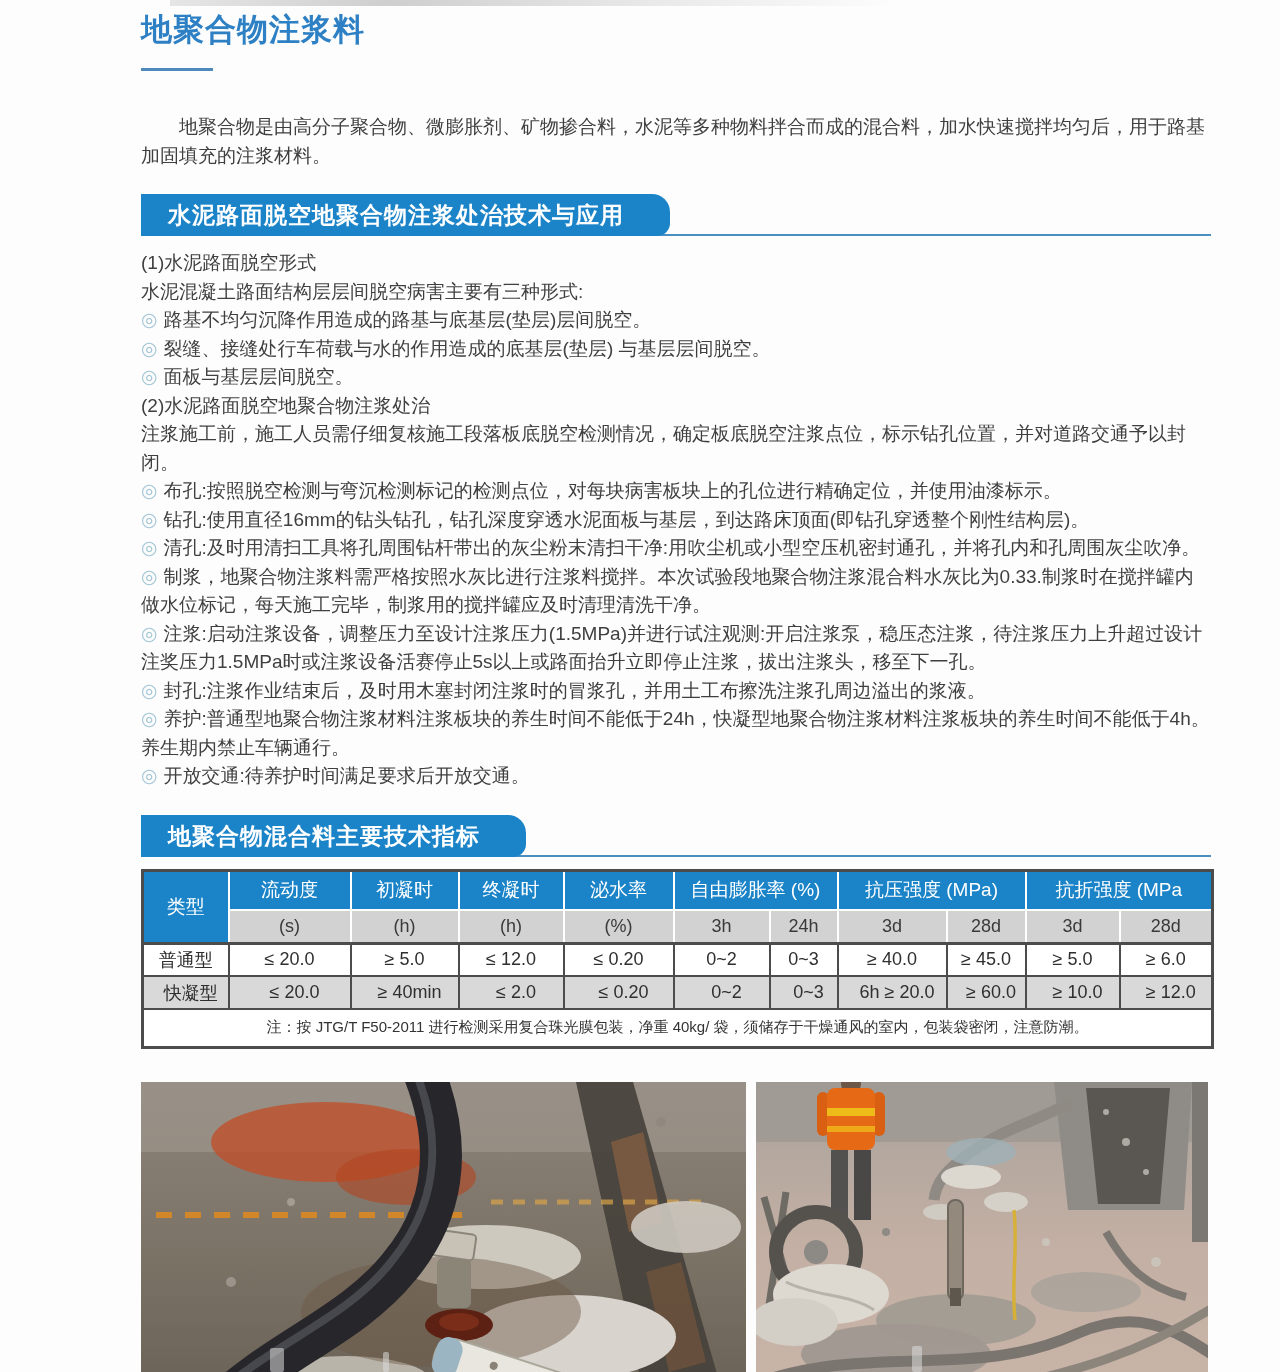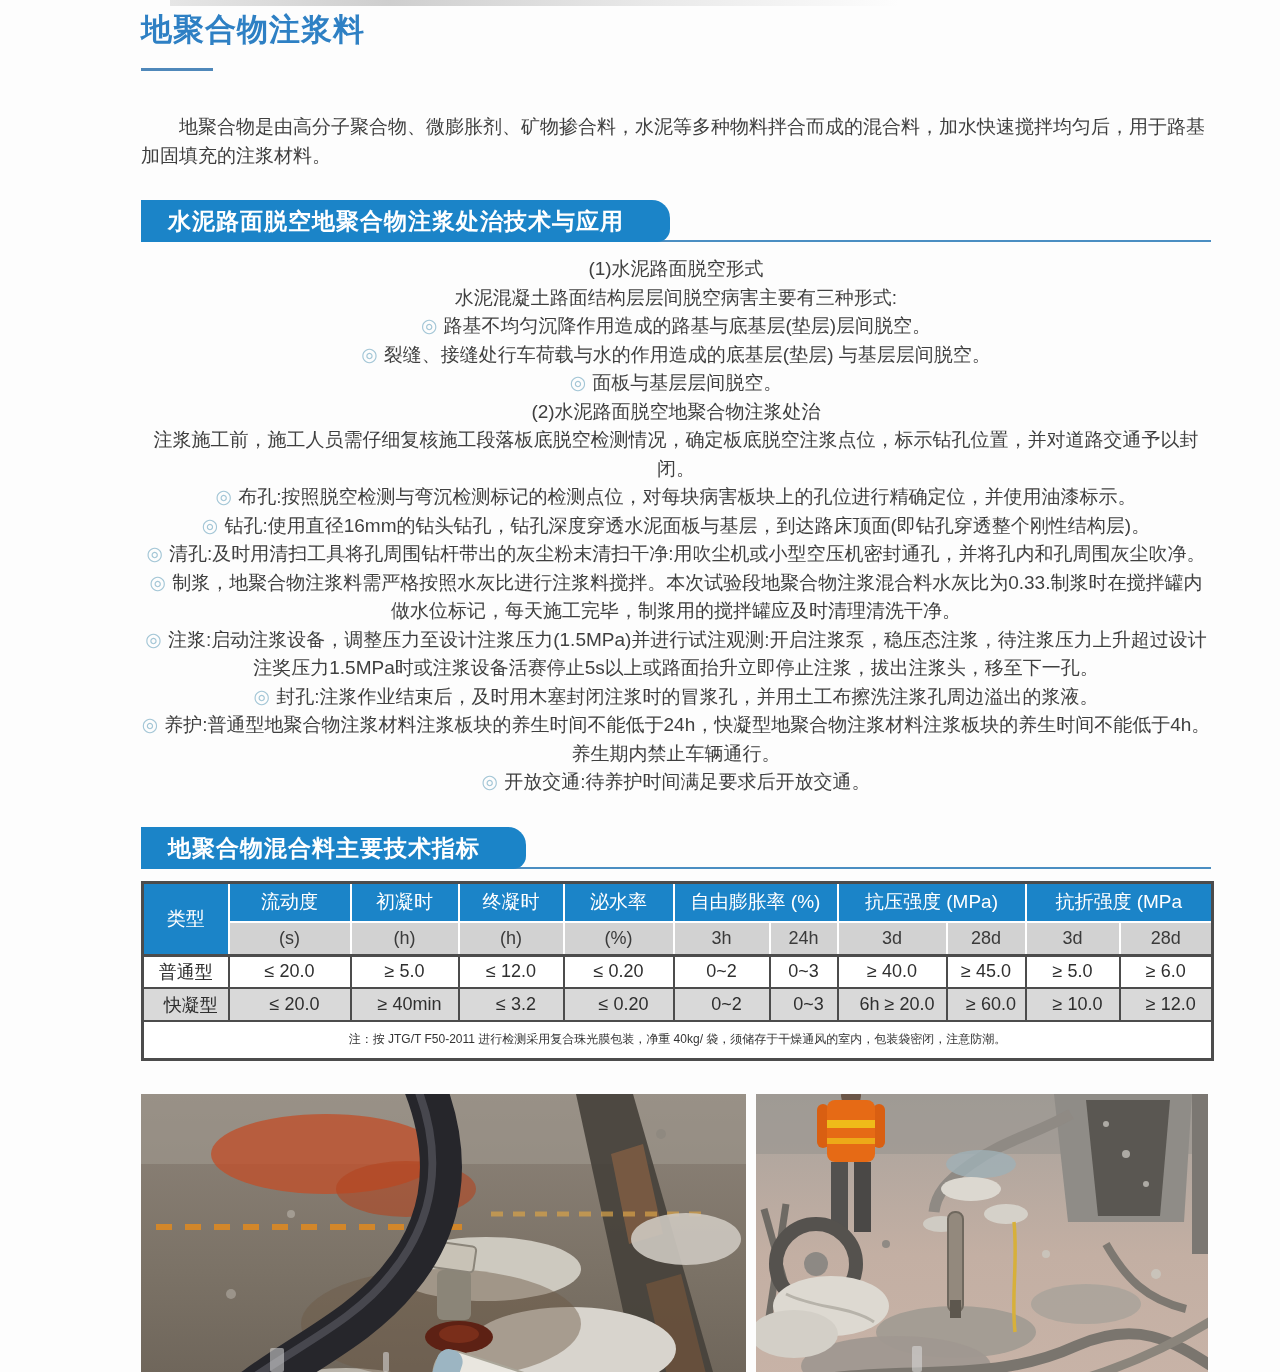--- a/index.html
+++ b/index.html
@@ -9,42 +9,42 @@
   #content { position:absolute; left:141px; top:0; width:1070px; }
 
   .top-smudge { position:absolute; left:170px; top:0; width:730px; height:6px;
     background:linear-gradient(90deg, rgba(160,160,160,.25), rgba(120,120,120,.35) 30%, rgba(170,170,170,.25) 65%, transparent); }
 
   h1.doc-title { margin-top:9px; font-size:31px; font-weight:bold; color:#2e80c4; letter-spacing:1px; }
   .title-underline { width:72px; height:3px; background:#4f88ba; margin-top:17px; }
 
   p.intro { margin-top:41px; font-size:19px; line-height:29px; color:#3f3f3f; text-indent:2em; }
 
-  .banner-row { position:relative; margin-top:30px; height:42px; }
+  .banner-row { position:relative; margin-top:24px; height:42px; }
   .banner-row::after { content:''; position:absolute; left:0; bottom:0; width:100%; height:2px; background:#4b8ec2; }
   .banner { position:relative; z-index:1; display:inline-block; height:42px; line-height:42px;
     background:#1b84c8; color:#fff; font-size:23px; font-weight:bold; letter-spacing:1px;
     padding:0 46px 0 27px; border-radius:0 18px 13px 0; }
 
   .body-lines { margin-top:13px; }
-  .body-lines p.line { font-size:19px; line-height:28.5px; color:#3f3f3f;text-align:center; }
+  .body-lines p.line { font-size:19px; line-height:28.5px; color:#3f3f3f; }
   .bullet { color:#a3c6d6; font-size:19px; margin-right:6px; }
 
   .spec-banner-row { }
 
   .spec-table-wrap { margin-top:12px; }
   table.spec { width:1070px; border-collapse:collapse; border:3px solid #4c4c4c; table-layout:fixed; }
   table.spec th, table.spec td { text-align:center; vertical-align:middle; font-weight:normal; overflow:hidden; }
   th.hblue { background:#1b84c8; color:#fff; font-size:19px; font-weight:bold; border:2px solid #fff; height:40px; }
   th.htype { border-bottom:3px solid #4c4c4c; }
   th.hgray { background:#d2d2d2; color:#3a3a3a; font-size:18px; border:2px solid #fff; border-bottom:3px solid #4c4c4c; height:33px; }
   td.cell { border:2px solid #4c4c4c; font-size:18px; color:#2f2f2f; height:33px; }
   tr.row-alt td { background:#d9d9d9;padding-left:10px; }
   tr.row-plain td { background:#fff; }
-  td.note-cell { background:#fff; font-size:12px; color:#333; height:38px; }
+  td.note-cell { background:#fff; font-size:15px; color:#333; height:38px; }
 
   .photos { display:flex; gap:10px; margin-top:33px; }
   .photo { display:block; }
   .photo svg { display:block; }
 
   .artifact { position:absolute; background:#dcdcdc; opacity:.55; border-radius:2px; }
 </style>
 </head>
 <body>
 
@@ -132,21 +132,21 @@
           <td class="cell">0~3</td>
           <td class="cell">≥ 40.0</td>
           <td class="cell">≥ 45.0</td>
           <td class="cell">≥ 5.0</td>
           <td class="cell">≥ 6.0</td>
         </tr>
         <tr class="row-alt">
           <td class="cell">快凝型</td>
           <td class="cell">≤ 20.0</td>
           <td class="cell">≥ 40min</td>
-          <td class="cell">≤ 3.2</td>
+          <td class="cell">≤ 2.0</td>
           <td class="cell">≤ 0.20</td>
           <td class="cell">0~2</td>
           <td class="cell">0~3</td>
           <td class="cell">6h ≥ 20.0</td>
           <td class="cell">≥ 60.0</td>
           <td class="cell">≥ 10.0</td>
           <td class="cell">≥ 12.0</td>
         </tr>
         <tr>
           <td class="cell note-cell" colspan="11">注：按 JTG/T F50-2011 进行检测采用复合珠光膜包装，净重 40kg/ 袋，须储存于干燥通风的室内，包装袋密闭，注意防潮。</td>

